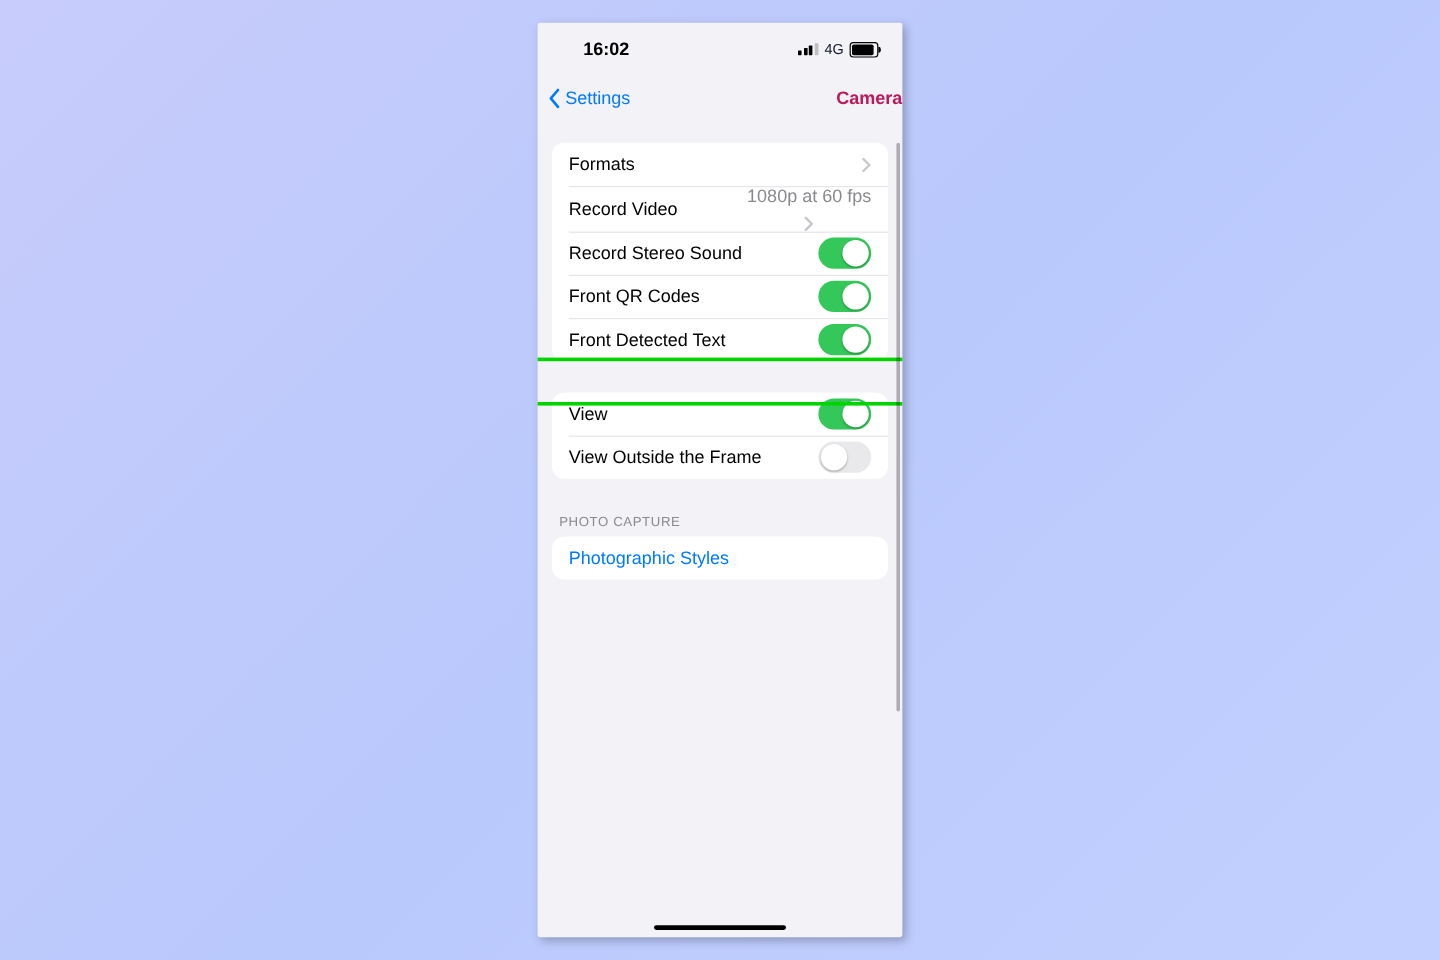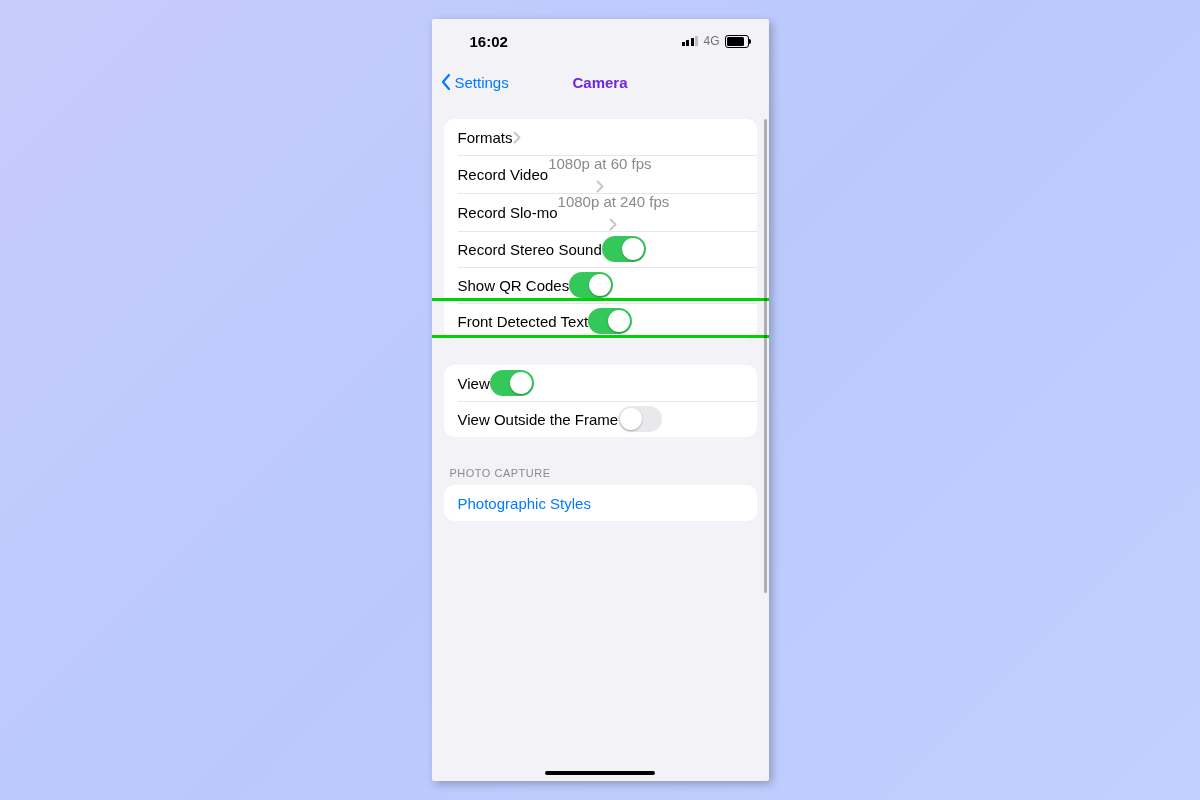--- a/index.html
+++ b/index.html
@@ -13,21 +13,21 @@
   }
   .stage {
     width: 1200px;
     height: 800px;
     display: flex;
     align-items: center;
     justify-content: center;
   }
   .phone-frame {
     position: relative;
-    width: 337px;
+    width: 304px;
     height: 762px;
     background: #f2f2f7;
     border-radius: 2px;
     box-shadow: 3px 3px 8px rgba(0,0,0,0.25);
     overflow: hidden;
   }
   .phone-scroll {
     width: 100%;
     height: 100%;
     overflow: hidden;
@@ -71,21 +71,21 @@
     background: #000;
     border-radius: 0.5px;
   }
   .sb-signal i:nth-child(1){height:4px}
   .sb-signal i:nth-child(2){height:6px}
   .sb-signal i:nth-child(3){height:8px}
   .sb-signal i:nth-child(4){height:10px; background:#bfbfbf}
   .sb-4g {
     font-size: 12px;
     font-weight: 500;
-    color:#737373;
+    color:#0f172a;
   }
   .sb-batt {
     width: 22px;
     height: 11px;
     border: 1px solid #000;
     border-radius: 3px;
     position: relative;
   }
   .sb-batt::after {
     content: "";
@@ -105,26 +105,26 @@
     background: #000;
     border-radius: 1.5px;
   }
 
   
   .nav {
     height: 38px;
     position: relative;
     display: flex;
     align-items: center;
-    justify-content: center;
+    justify-content: flex-end;
   }
   .nav-title {
     font-size: 15px;
     font-weight: 600;
-    color:#6d28d9;
+    color:#be185d;
   }
   .nav-back {
     position: absolute;
     left: 8px;
     top: 0;
     height: 38px;
     display: flex;
     align-items: center;
     color: #007aff;
     font-size: 15px;
@@ -149,20 +149,21 @@
   .card {
     background: #fff;
     border-radius: 10px;
     overflow: hidden;
   }
   .row {
     min-height: 36px;
     padding: 0 14px 0 14px;
     display: flex;
     align-items: center;
+    justify-content: space-between;
     position: relative;
     cursor: pointer;
   }
   .row + .row::before {
     content:"";
     position:absolute;
     left:14px; right:0; top:0;
     height:1px;
     background:#e5e5ea;
   }
@@ -282,40 +283,29 @@
             <span class="row-right">
               <span class="row-value">1080p at 60 fps</span>
               <span class="chev-right">
                   <svg viewBox="0 0 8 13" width="8" height="13">
                     <polyline points="1.5,1.5 6.5,6.5 1.5,11.5" fill="none" stroke="#c7c7cc" stroke-width="2" stroke-linecap="round" stroke-linejoin="round"></polyline>
                   </svg>
                 </span>
             </span>
           </div>
           <div class="row">
-            <span class="row-label">Record Slo-mo</span>
-            <span class="row-right">
-              <span class="row-value">1080p at 240 fps</span>
-              <span class="chev-right">
-                  <svg viewBox="0 0 8 13" width="8" height="13">
-                    <polyline points="1.5,1.5 6.5,6.5 1.5,11.5" fill="none" stroke="#c7c7cc" stroke-width="2" stroke-linecap="round" stroke-linejoin="round"></polyline>
-                  </svg>
-                </span>
-            </span>
-          </div>
-          <div class="row">
             <span class="row-label">Record Stereo Sound</span>
             <span class="row-right">
                 <span class="switch on">
                   <span class="knob"></span>
                 </span>
               </span>
           </div>
           <div class="row">
-            <span class="row-label">Show QR Codes</span>
+            <span class="row-label">Front QR Codes</span>
             <span class="row-right">
                 <span class="switch on">
                   <span class="knob"></span>
                 </span>
               </span>
           </div>
           <div class="row">
             <span class="row-label">Front Detected Text</span>
             <span class="row-right">
                 <span class="switch on">

